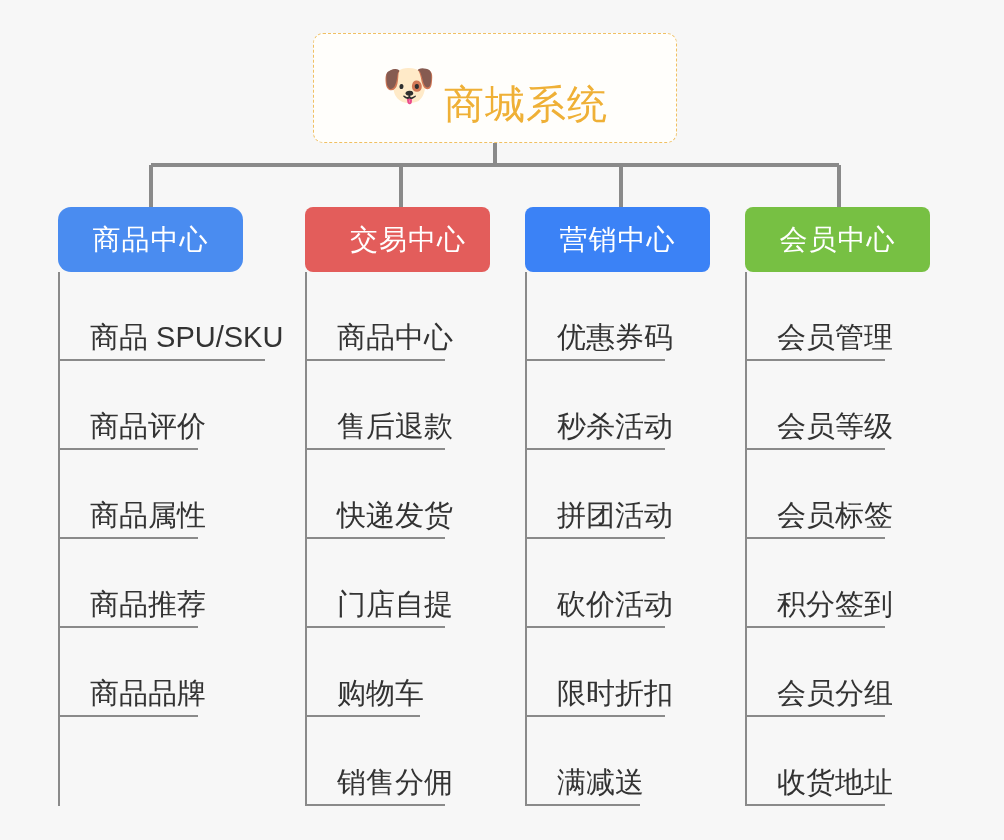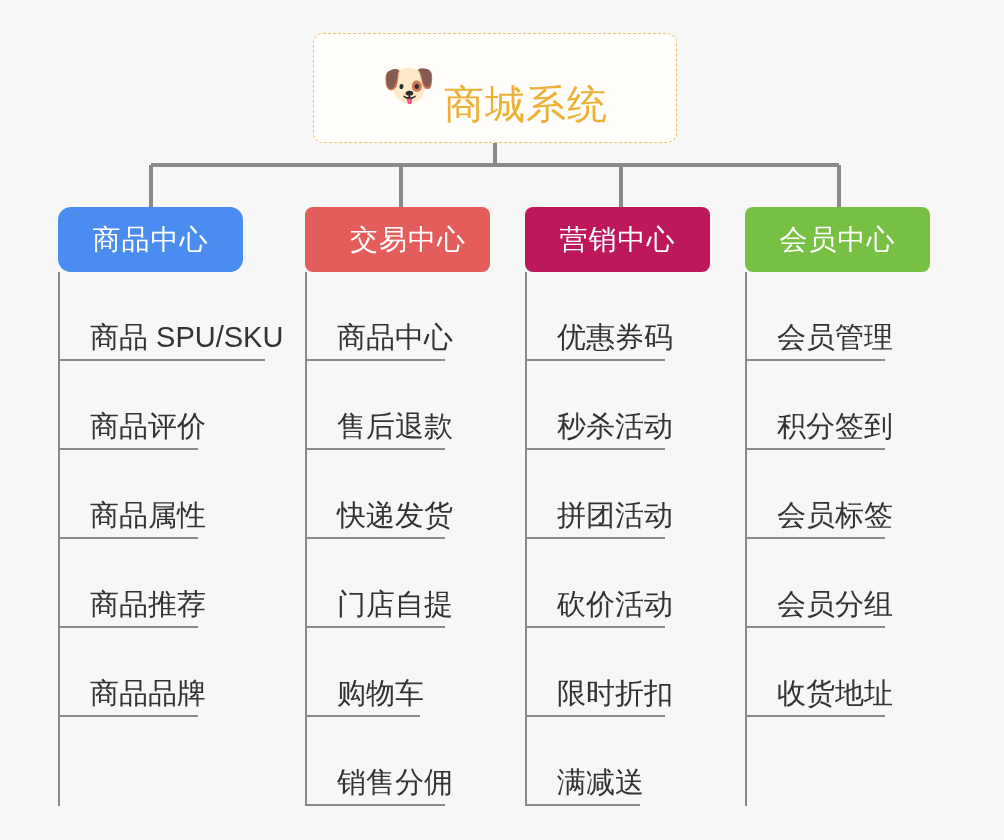--- a/index.html
+++ b/index.html
@@ -208,21 +208,21 @@
         <span class="leaf-rule" style="background: rgb(138, 138, 138); width: 115px;"></span>
       </div>
       <div class="leaf">
         <span class="leaf-label">销售分佣</span>
         <span class="leaf-rule" style="background: rgb(138, 138, 138); width: 140px;"></span>
       </div>
     </div>
   </div>
 
   <div class="column" id="col-2">
-    <div class="col-head" style="background: #be185d;">
+    <div class="col-head" style="background: #3b82f6;">
       <span>营销中心</span>
     </div>
     <div class="leaf-list">
       <div class="spine" style="background: rgb(138, 138, 138); height: 534px;"></div>
       <div class="leaf">
         <span class="leaf-label">优惠券码</span>
         <span class="leaf-rule" style="background: rgb(138, 138, 138); width: 140px;"></span>
       </div>
       <div class="leaf">
         <span class="leaf-label">秒杀活动</span>
@@ -251,28 +251,32 @@
     <div class="col-head" style="background: rgb(119, 192, 67);">
       <span>会员中心</span>
     </div>
     <div class="leaf-list">
       <div class="spine" style="background: rgb(138, 138, 138); height: 534px;"></div>
       <div class="leaf">
         <span class="leaf-label">会员管理</span>
         <span class="leaf-rule" style="background: rgb(138, 138, 138); width: 140px;"></span>
       </div>
       <div class="leaf">
+        <span class="leaf-label">会员等级</span>
+        <span class="leaf-rule" style="background: rgb(138, 138, 138); width: 140px;"></span>
+      </div>
+      <div class="leaf">
+        <span class="leaf-label">会员标签</span>
+        <span class="leaf-rule" style="background: rgb(138, 138, 138); width: 140px;"></span>
+      </div>
+      <div class="leaf">
         <span class="leaf-label">积分签到</span>
         <span class="leaf-rule" style="background: rgb(138, 138, 138); width: 140px;"></span>
       </div>
       <div class="leaf">
-        <span class="leaf-label">会员标签</span>
-        <span class="leaf-rule" style="background: rgb(138, 138, 138); width: 140px;"></span>
-      </div>
-      <div class="leaf">
         <span class="leaf-label">会员分组</span>
         <span class="leaf-rule" style="background: rgb(138, 138, 138); width: 140px;"></span>
       </div>
       <div class="leaf">
         <span class="leaf-label">收货地址</span>
         <span class="leaf-rule" style="background: rgb(138, 138, 138); width: 140px;"></span>
       </div>
     </div>
   </div>
 

